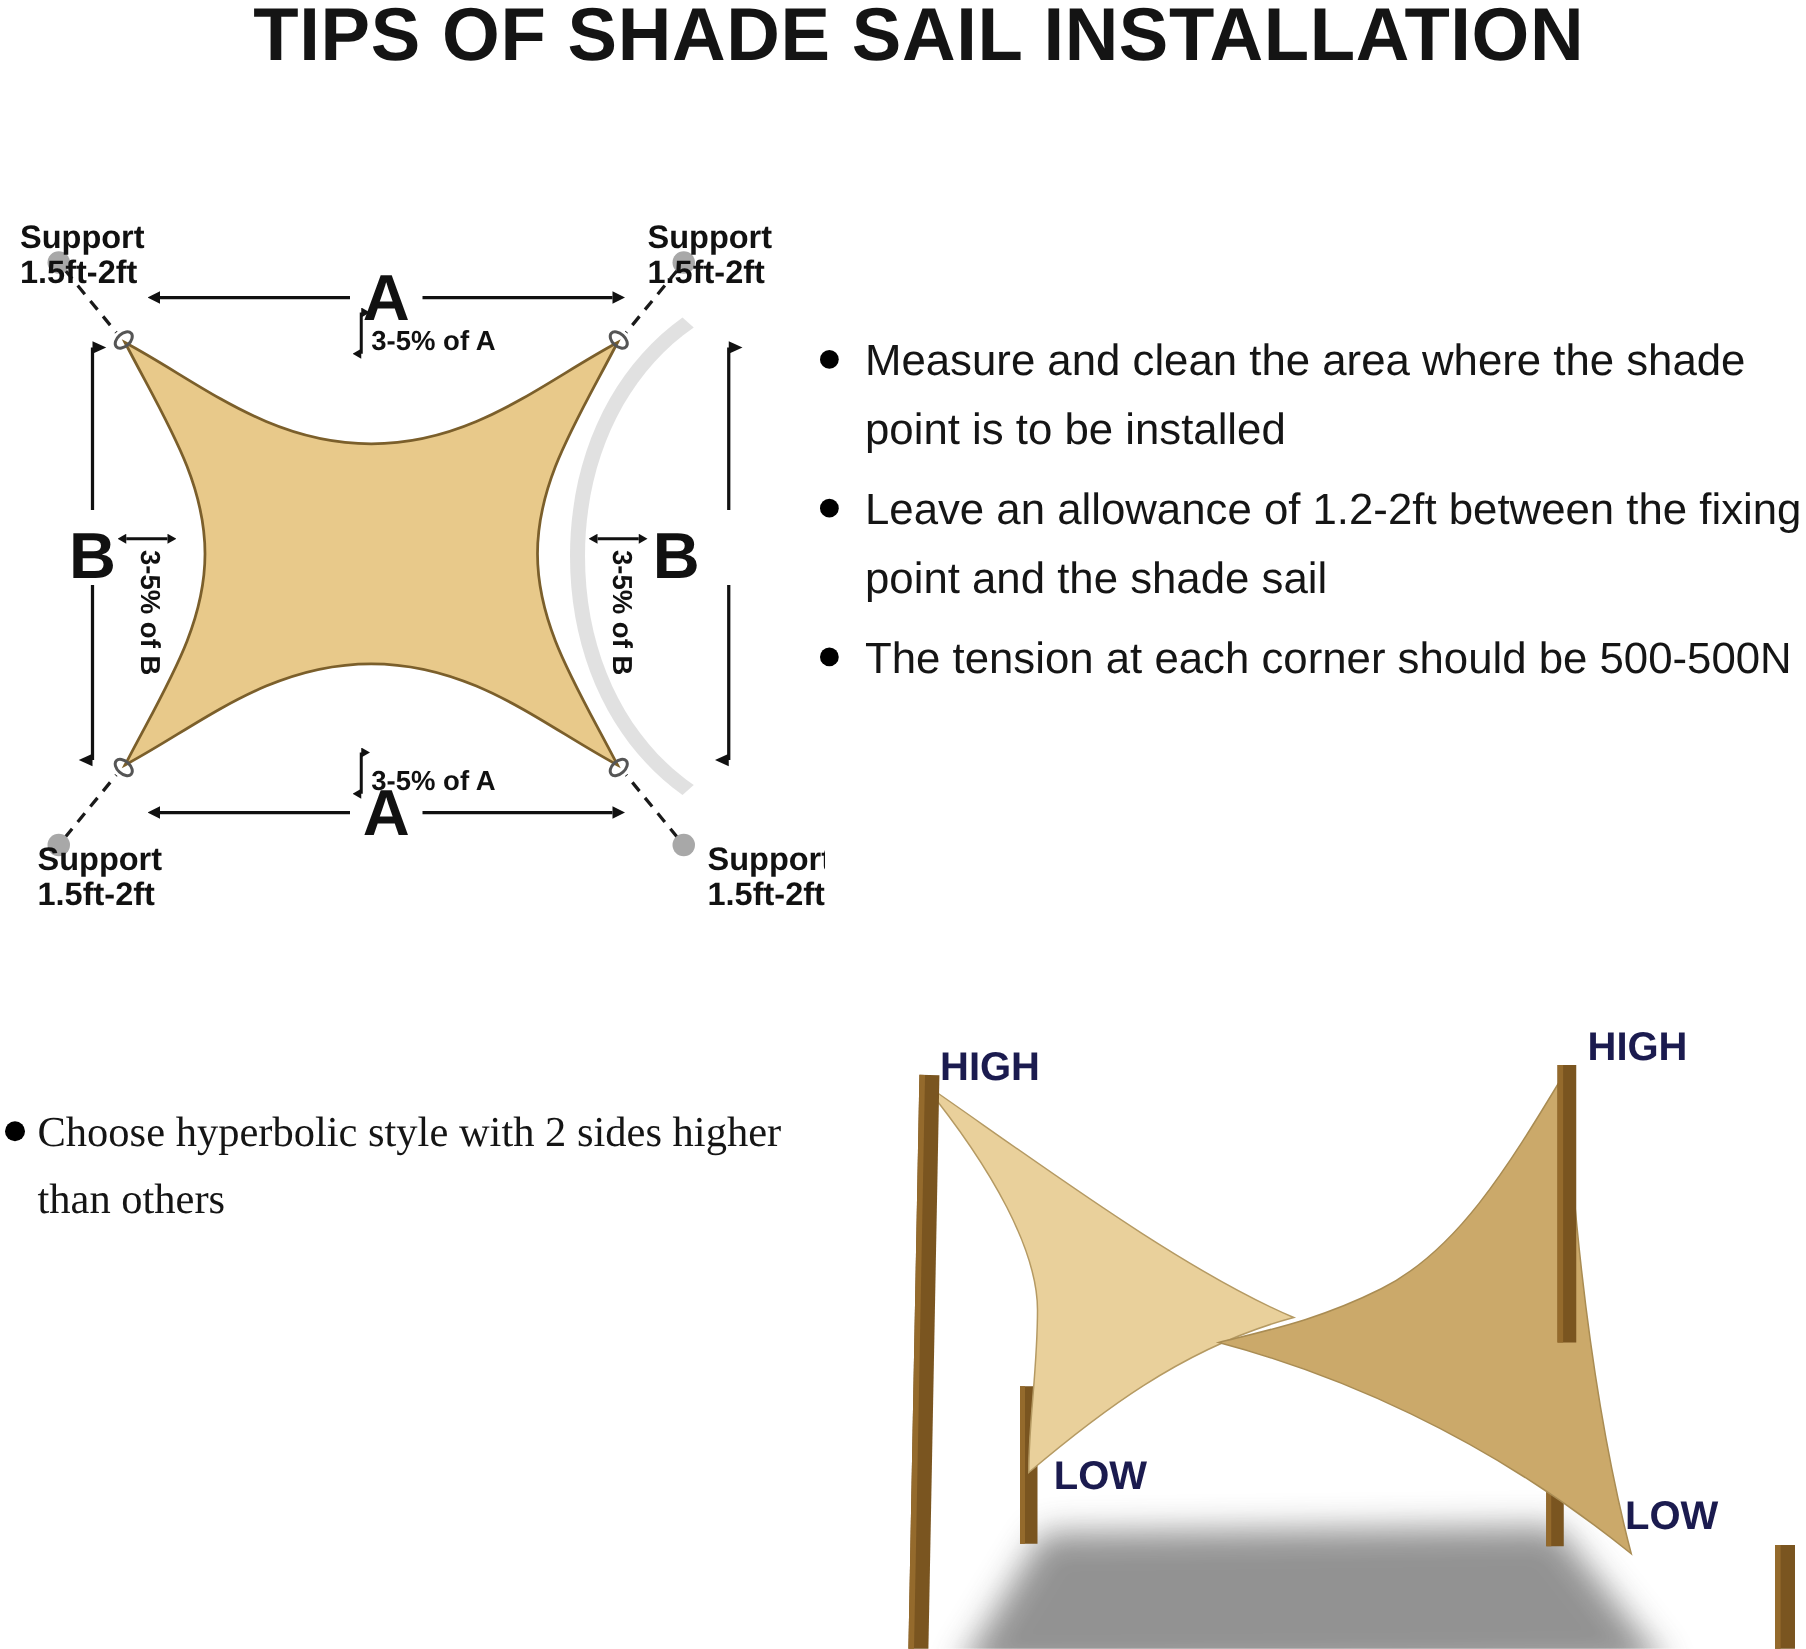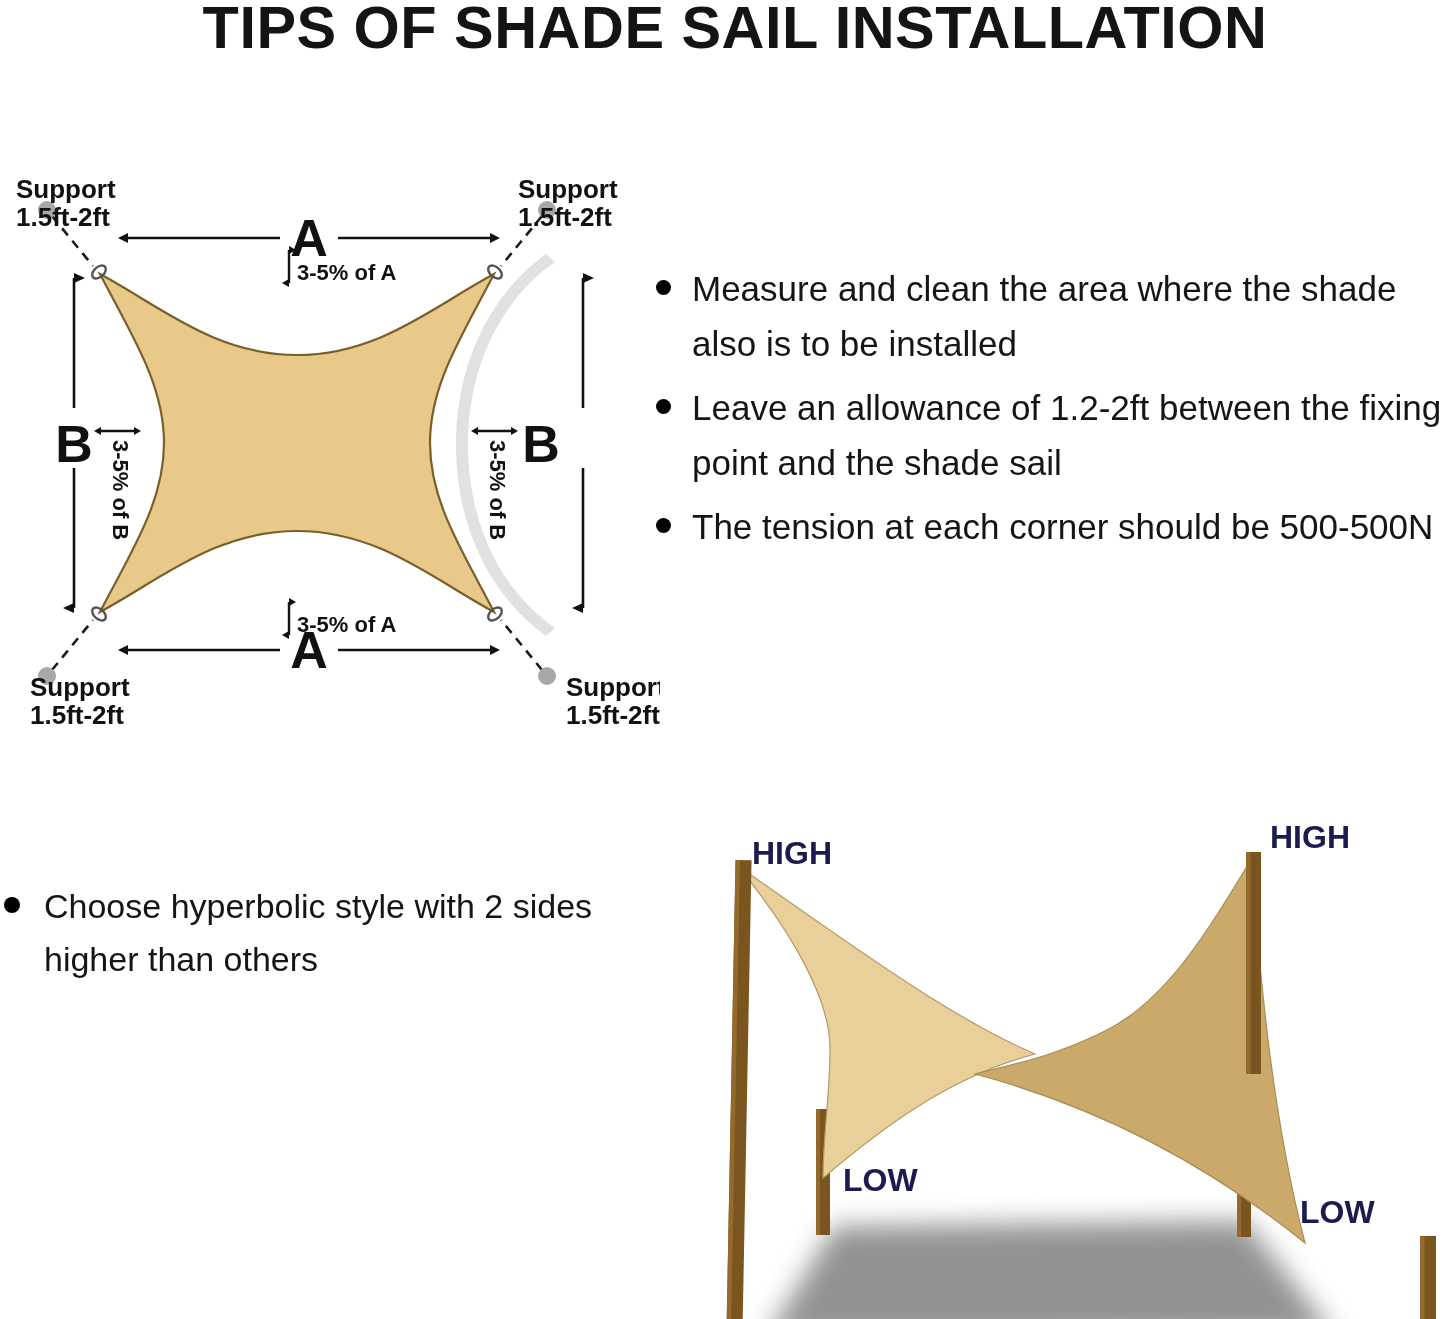--- a/index.html
+++ b/index.html
@@ -50,21 +50,21 @@
     font-family:"Liberation Sans", sans-serif;
   }
   ul.bullets li .dot {
     position:absolute;
     left:8px; top:18px;
     width:15px; height:15px;
     background:#000;
     border-radius:50%;
   }
 
-  #style-panel ul.bullets li { font-size:34px; padding-left:44px; }
+  #style-panel ul.bullets li { font-size:34px; padding-left:30px;font-family:Liberation Serif, serif; }
   #style-panel ul.bullets li .dot { left:4px; top:17px; width:16px; height:16px; }
 
   
   svg { display:block; }
   .svg-text-bold {
     font-family:"Liberation Sans", sans-serif;
     font-weight:bold;
   }
   .svg-text-reg {
     font-family:"Liberation Sans", sans-serif;
@@ -205,21 +205,21 @@
         <text x="566" y="546">Support</text>
         <text x="566" y="574">1.5ft-2ft</text>
       </g>
     </svg>
   </div>
 
   <div class="panel" id="tips-panel">
     <ul class="bullets">
       <li>
         <span class="dot"></span>
-        <span>Measure and clean the area where the shade also is to be installed</span>
+        <span>Measure and clean the area where the shade point is to be installed</span>
       </li>
       <li>
         <span class="dot"></span>
         <span>Leave an allowance of 1.2-2ft between the fixing point and the shade sail</span>
       </li>
       <li>
         <span class="dot"></span>
         <span>The tension at each corner should be 500-500N</span>
       </li>
     </ul>

